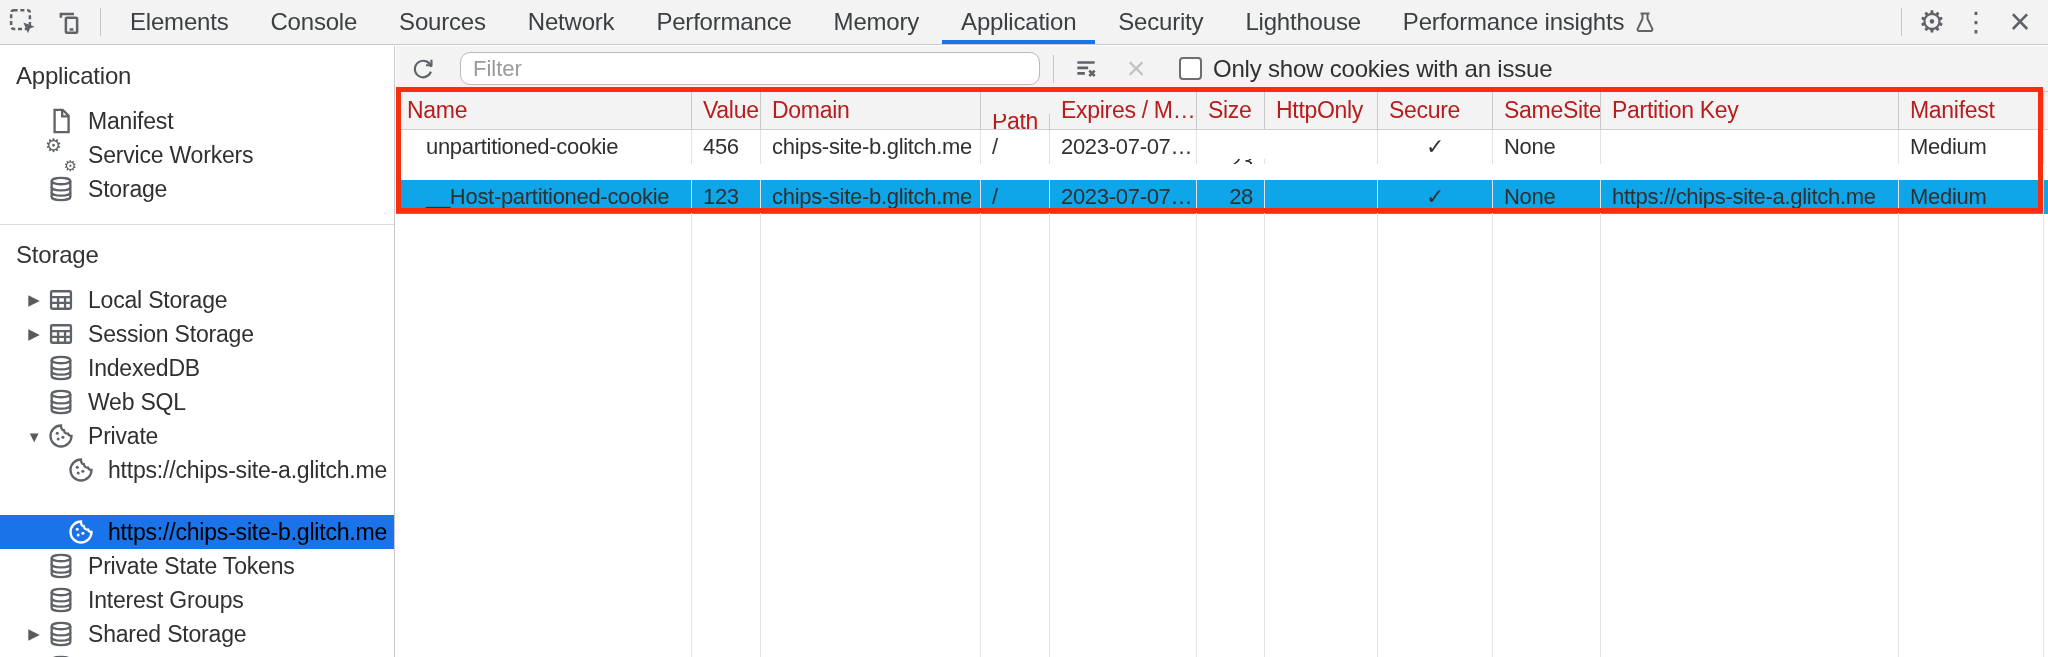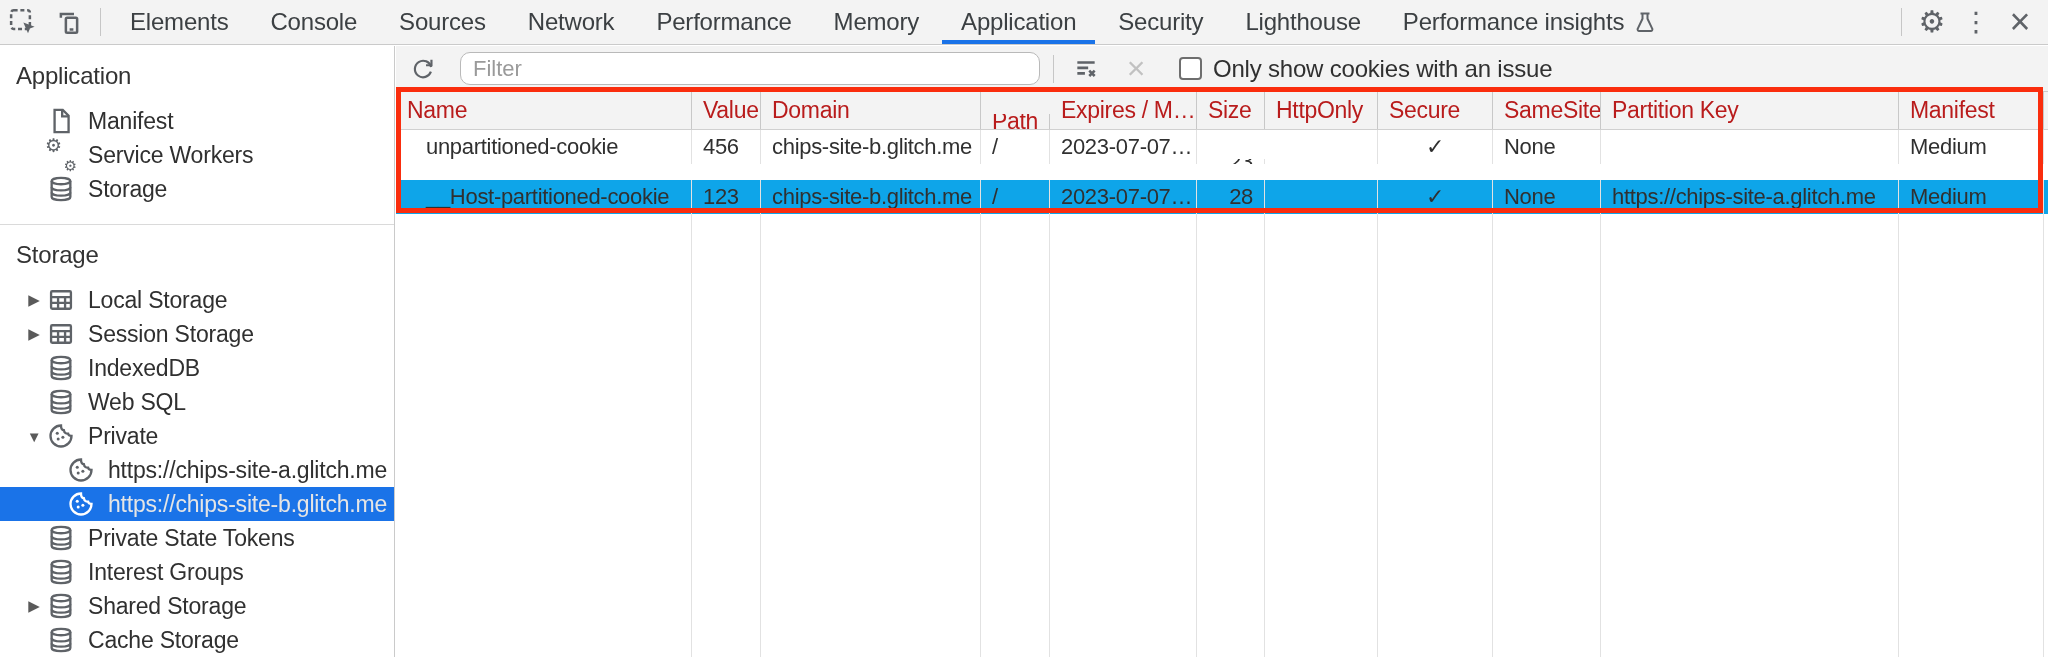--- a/index.html
+++ b/index.html
@@ -49,21 +49,21 @@
     background:#fff; border-right:1px solid #cacaca; overflow:hidden;
   }
   .side-title { font-size:24px; color:#333; padding:16px 0 14px 16px; line-height:28px; letter-spacing:-0.2px; }
   .side-divider { height:1px; background:#dadada; margin-top:18px; }
   .side-item {
     height:34px; display:flex; align-items:center; font-size:23px; letter-spacing:-0.2px;
     color:#303030; white-space:nowrap; cursor:default;
   }
   .side-item.level1 { padding-left:22px; }
   .side-item.level2 { padding-left:66px; }
-  .side-item.selected { background:var(--selected-bg,#1a73e8); color:#e5e5e5; }
+  .side-item.selected { background:var(--selected-bg,#1a73e8); color:#000000;margin-top:28px; }
   .arrow { width:24px; flex:0 0 auto; font-size:15px; color:#5a5a5a; text-align:center; }
   .side-icon {
     width:30px; height:30px; flex:0 0 auto; margin-right:12px; color:#5f6368;
     display:inline-flex; align-items:center; justify-content:center; position:relative;
   }
   .side-icon svg { width:28px; height:28px; }
   .side-item.selected .side-icon { color:#fff; }
   .gear2a { position:absolute; top:-4px; left:-1px; font-size:19px; line-height:1; }
   .gear2b { position:absolute; bottom:-3px; right:-1px; font-size:15px; line-height:1; }
 

